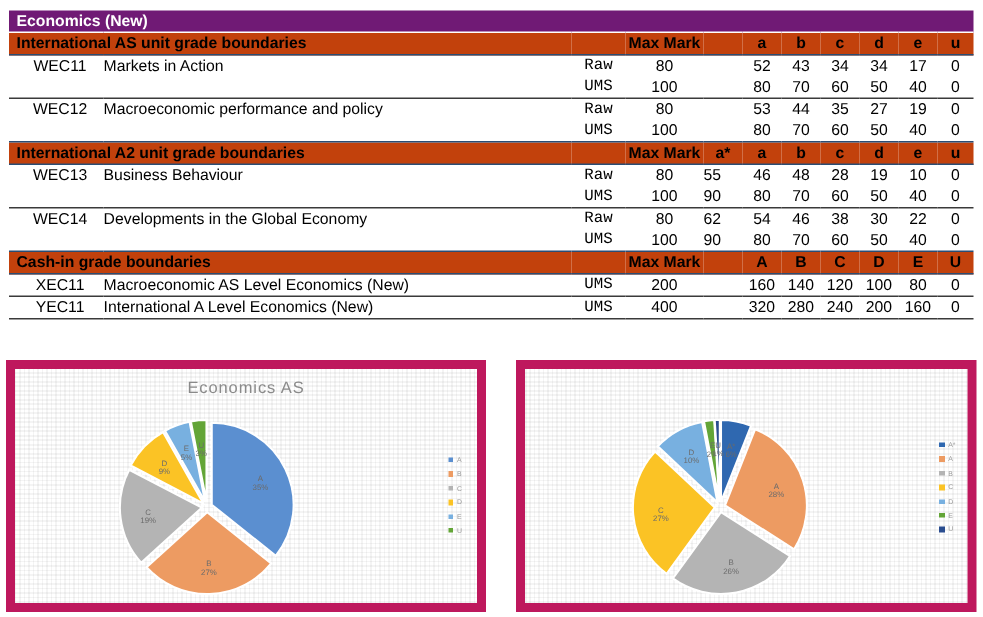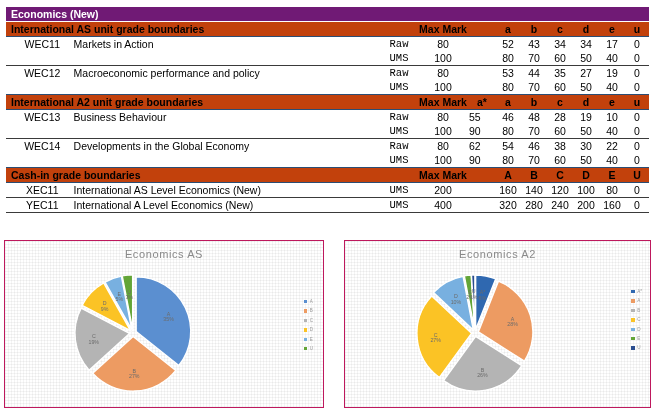--- a/index.html
+++ b/index.html
@@ -44,21 +44,21 @@
   .c-max { text-align:center; width:52px;}
   .c-astar{width:26px;}
   .c-g   { text-align:center; width:26px;}
   .c-u   { text-align:center; width:24px;}
   .hdr-mm{ text-align:center; font-weight:bold; }
   .hdr-g { text-align:center; font-weight:bold; }
 
   
   .chart-box{
     position:absolute;
-    border:1px solid #be185d;
+    border:6px solid #be185d;
     background:#ffffff;
     box-sizing:border-box;
   }
   .chart-box .hatch{
     position:absolute;inset:0;
     background-image:
       repeating-linear-gradient(0deg,rgba(0,0,0,0.045) 0 1px,transparent 1px 3px),
       repeating-linear-gradient(90deg,rgba(0,0,0,0.045) 0 1px,transparent 1px 3px);
     pointer-events:none;
   }
@@ -228,21 +228,21 @@
         <td class="c-astar hdr-g"></td>
         <td class="c-g hdr-g">A</td>
         <td class="c-g hdr-g">B</td>
         <td class="c-g hdr-g">C</td>
         <td class="c-g hdr-g">D</td>
         <td class="c-g hdr-g">E</td>
         <td class="c-u hdr-g">U</td>
       </tr>
       <tr>
         <td class="code">XEC11</td>
-        <td class="subj">International AS Level Economics (New)</td>
+        <td class="subj">Macroeconomic AS Level Economics (New)</td>
         <td class="c-type">UMS</td>
         <td class="c-max">200</td>
         <td class="c-astar"></td>
         <td class="c-g">160</td>
         <td class="c-g">140</td>
         <td class="c-g">120</td>
         <td class="c-g">100</td>
         <td class="c-g">80</td>
         <td class="c-u">0</td>
       </tr>
@@ -304,21 +304,20 @@
       </div>
       <div class="li">
         <span class="sw" style="background: rgb(99, 165, 55);"></span>
         <span>U</span>
       </div>
     </div>
 </div>
 
 <div class="chart-box" id="chart-a2">
   <div class="hatch"></div>
-  <div class="chart-title">Economics  A2</div>
   <div class="pie-wrap">
     <svg viewBox="0 0 200 200" width="140" height="140" id="svg-a2">
         <path d="M 100.93690657292862 95.08856374635656 L 100.93690657292862 17.088563746356556 A 78 78 0 0 1 129.6506216823335 22.565997847072936 Z" fill="#2f68b0" stroke="#ffffff" stroke-width="2"></path>
         <text x="110.58329664780172" y="44.52041607884366" text-anchor="middle" font-size="7.5" fill="#6b6b6b" font-family="&quot;Liberation Sans&quot;, sans-serif"><tspan x="110.58329664780172" dy="0">A*</tspan><tspan x="110.58329664780172" dy="8">6%</tspan></text>
         <path d="M 104.75528258147577 98.45491502812526 L 133.46899769088066 25.932349128841636 A 78 78 0 0 1 170.61286077063295 140.24940503648702 Z" fill="#ed9b62" stroke="#ffffff" stroke-width="2"></path>
         <text x="153.71567204035028" y="82.54672015770296" text-anchor="middle" font-size="7.5" fill="#6b6b6b" font-family="&quot;Liberation Sans&quot;, sans-serif"><tspan x="153.71567204035028" dy="0">A</tspan><tspan x="153.71567204035028" dy="8">28%</tspan></text>
         <path d="M 100.93690657292862 104.91143625364344 L 166.7944847620858 146.7059262620052 A 78 78 0 0 1 55.08965689411573 168.01476181488934 Z" fill="#b4b4b4" stroke="#ffffff" stroke-width="2"></path>
         <text x="110.58329664780172" y="155.47958392115635" text-anchor="middle" font-size="7.5" fill="#6b6b6b" font-family="&quot;Liberation Sans&quot;, sans-serif"><tspan x="110.58329664780172" dy="0">B</tspan><tspan x="110.58329664780172" dy="8">26%</tspan></text>
         <path d="M 95.0221901769846 100.47054156659257 L 49.1749404981717 163.57386712783847 A 78 78 0 0 1 38.16263723811452 47.075867304154826 Z" fill="#fbc325" stroke="#ffffff" stroke-width="2"></path>
         <text x="43.770660239218024" y="105.31523753622967" text-anchor="middle" font-size="7.5" fill="#6b6b6b" font-family="&quot;Liberation Sans&quot;, sans-serif"><tspan x="43.770660239218024" dy="0">C</tspan><tspan x="43.770660239218024" dy="8">27%</tspan></text>

